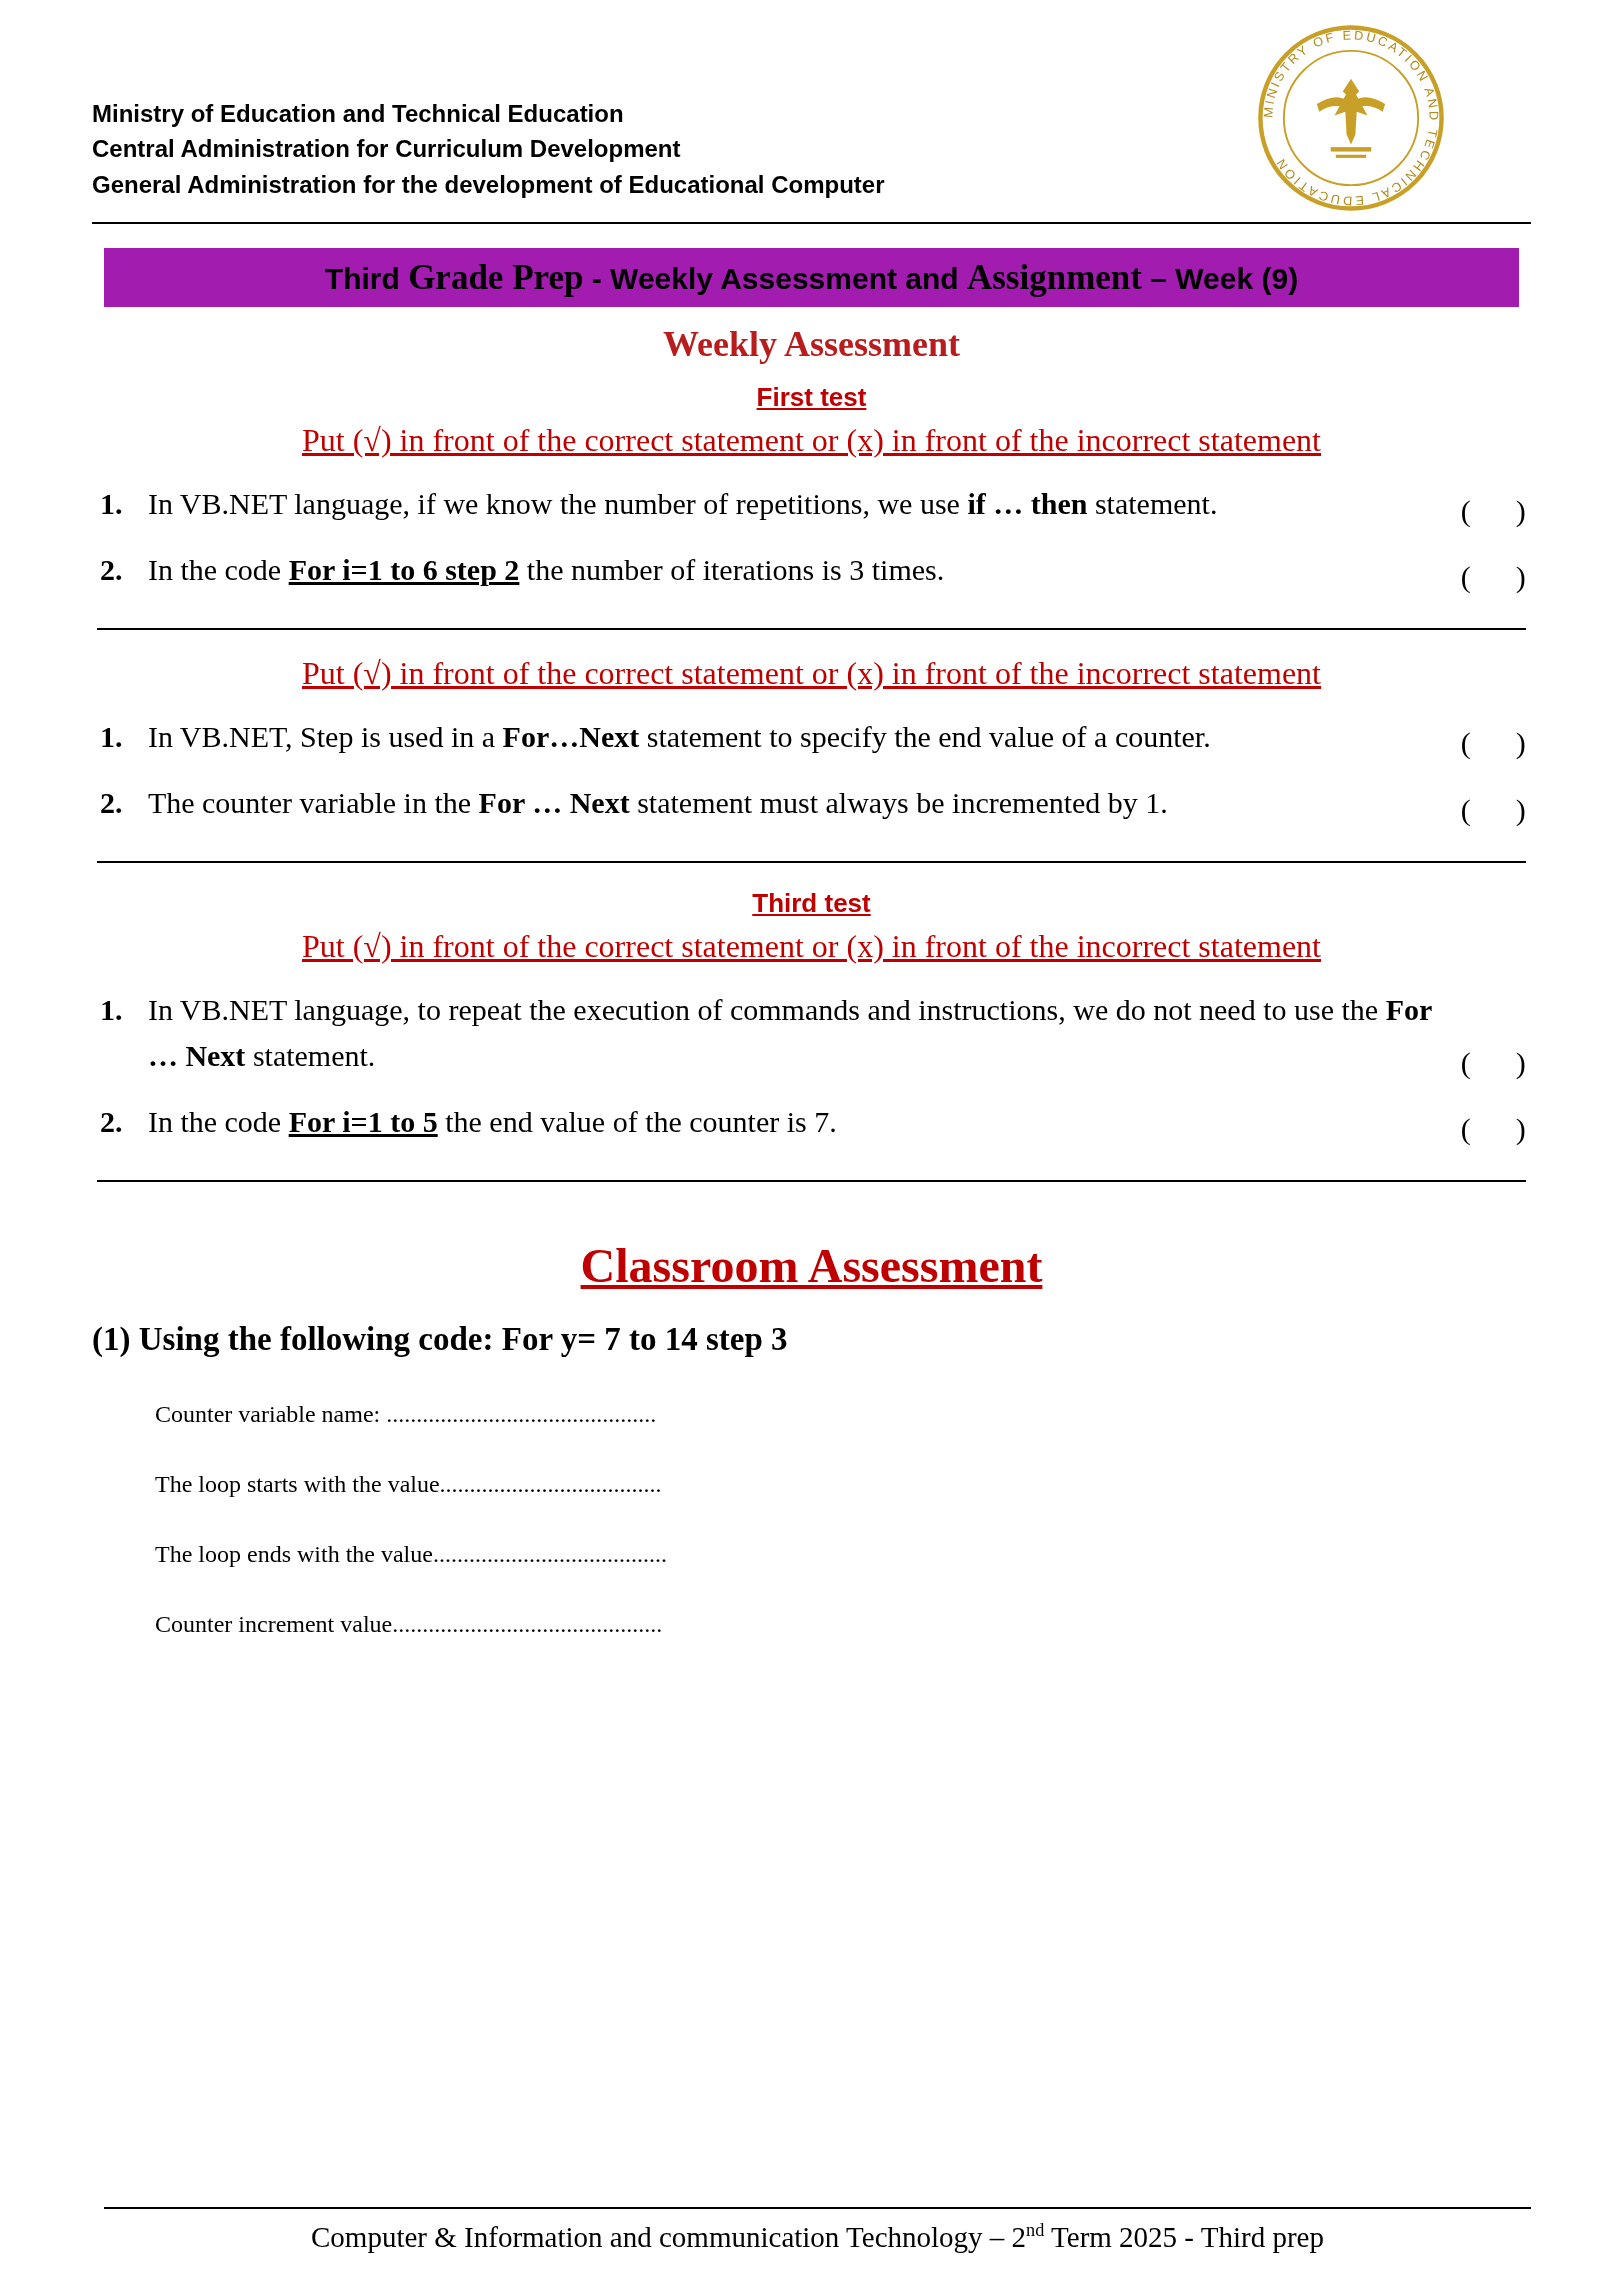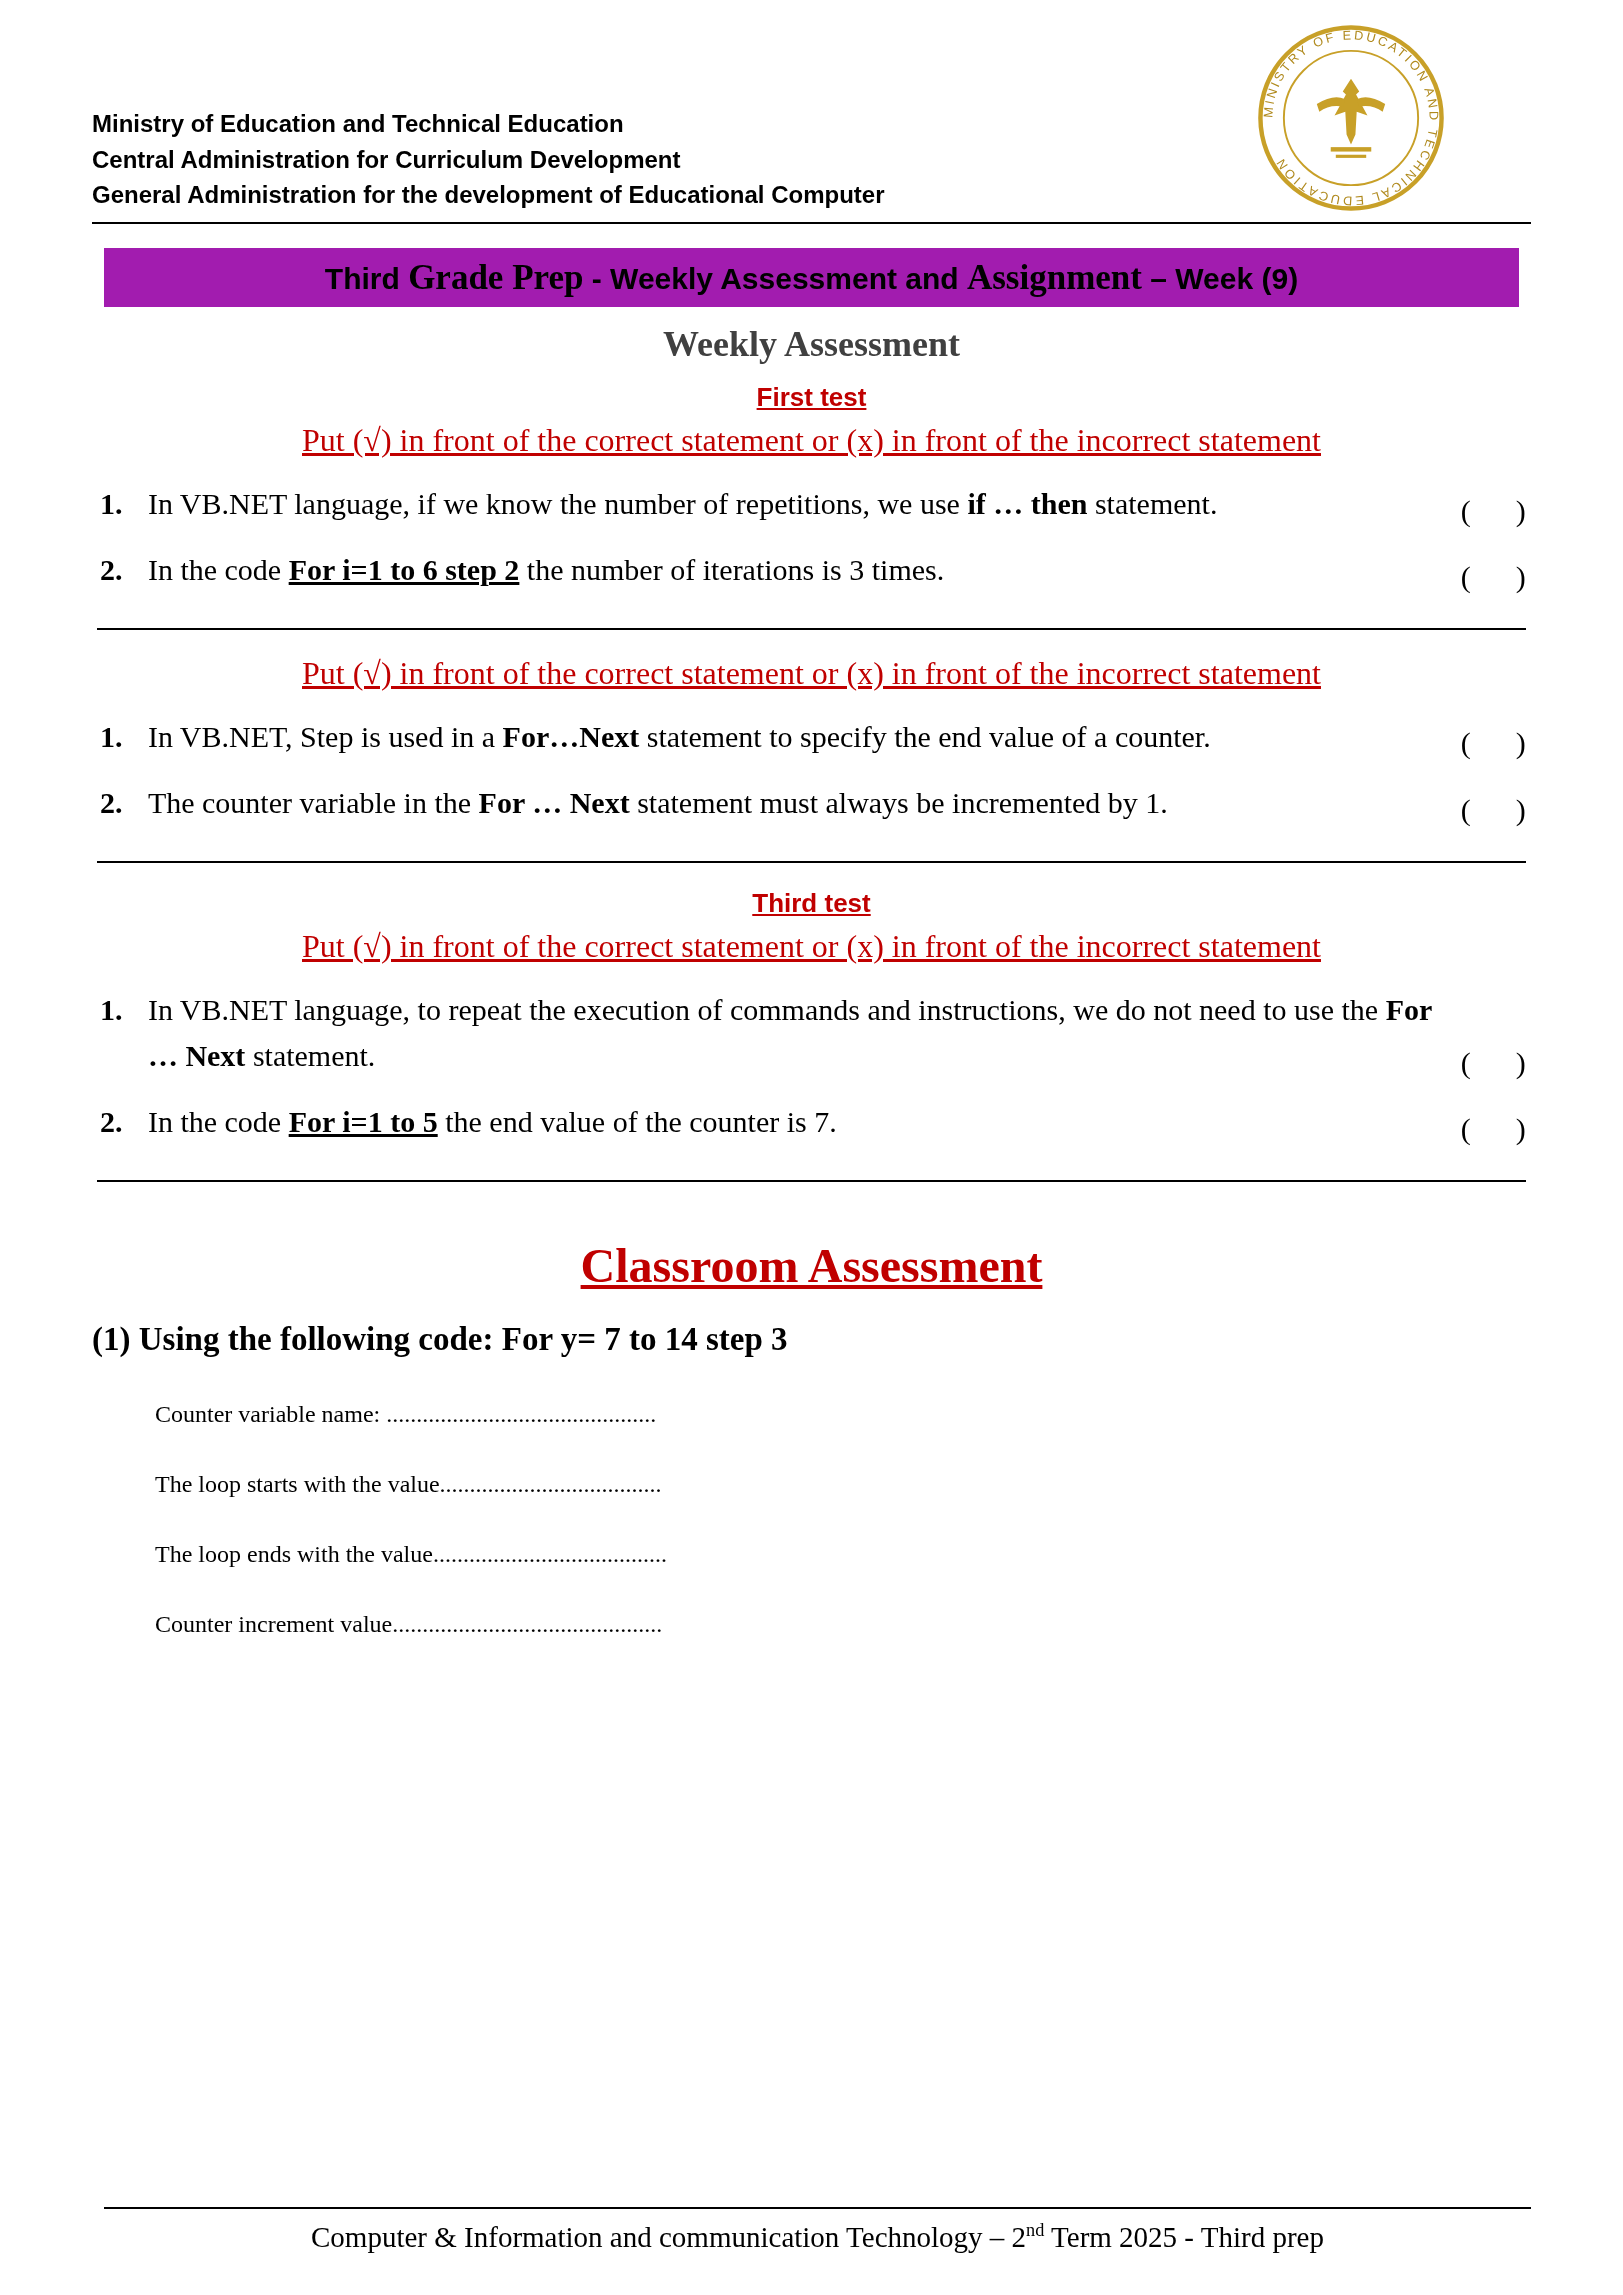--- a/index.html
+++ b/index.html
@@ -6,38 +6,38 @@
   html,body { background:#ffffff; }
   body {
     width:1623px; height:2295px;
     position:relative;
     font-family:"Liberation Serif", serif;
     color:#000;
   }
   .page { position:absolute; inset:0; padding:85px 92px 59px 92px; }
 
   
-  .doc-header { display:flex; justify-content:space-between; align-items:flex-end; }
+  .doc-header { display:flex; justify-content:space-between; align-items:center; }
   .header-lines { font-family:"Liberation Sans", sans-serif; font-weight:bold; font-size:24px; line-height:1.48; }
   .logo { width:190px; height:190px; margin-top:-62px; margin-right:85px; flex:0 0 auto; }
   .header-rule { border-top:2.6px solid #000; margin-top:9.2px; }
 
   
   .banner {
     margin:23.6px 11.8px 0 11.8px;
     background:#a21caf;
     text-align:center;
     padding:10.5px 0 9.2px 0;
     font-family:"Liberation Sans", sans-serif;
     font-weight:bold; font-size:30px;
   }
   .banner .serif { font-family:"Liberation Serif", serif; font-size:35px; }
 
   .wa-title {
-    text-align:center; color:#404040;
+    text-align:center; color:#b91c1c;
     font-family:"Liberation Serif", serif;
     font-weight:bold; font-size:36px;
     margin-top:15.7px;
   }
 
   .test-title {
     text-align:center; color:#c00000;
     font-family:"Liberation Sans", sans-serif;
     font-weight:bold; font-size:26px;
     text-decoration:underline;

